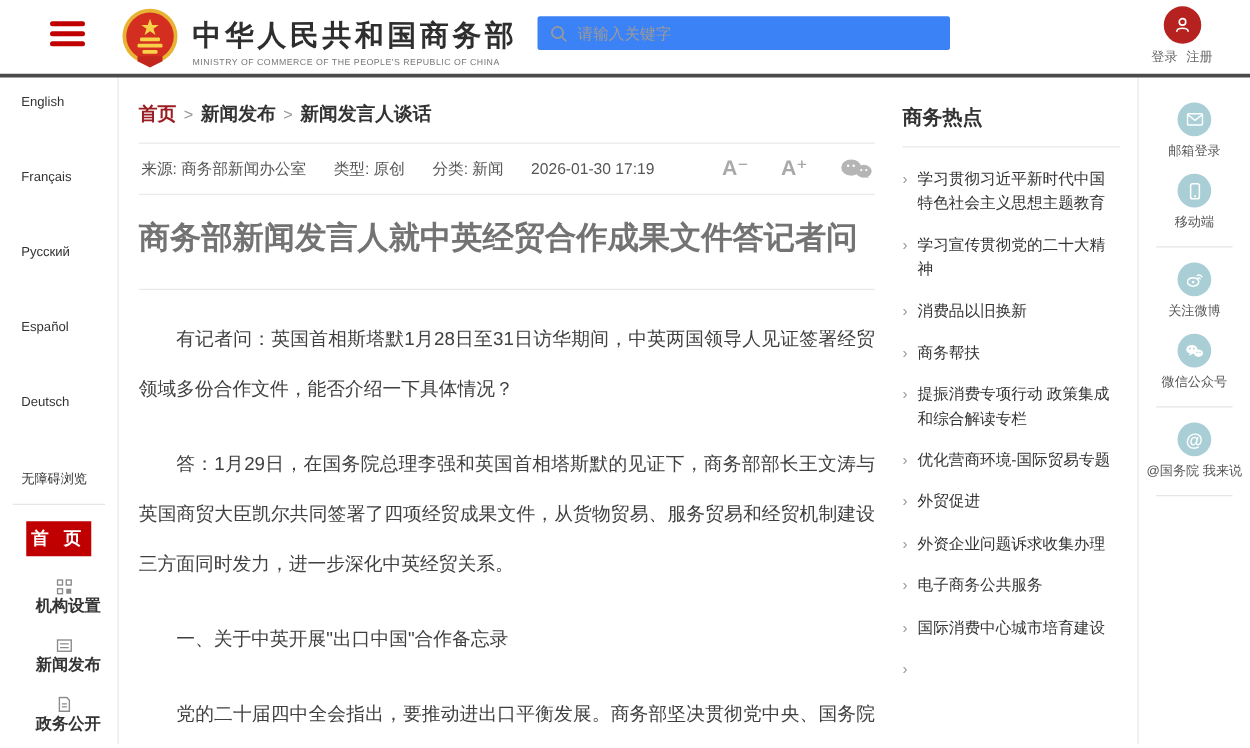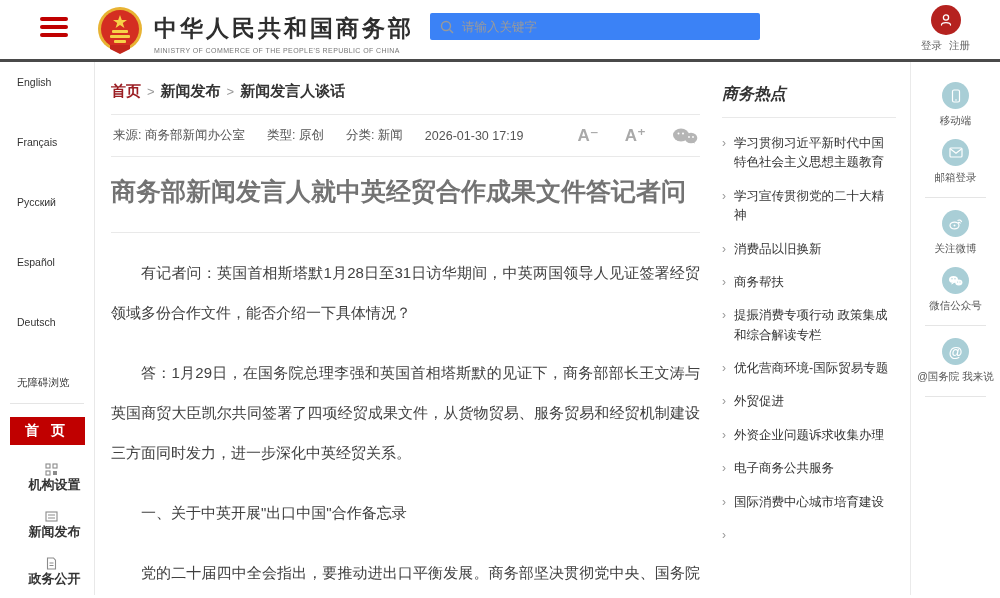--- a/index.html
+++ b/index.html
@@ -26,21 +26,21 @@
   .userlinks { font-size:10.5px; color:#666; margin-top:4px; white-space:nowrap; }
   .userlinks span { cursor:pointer; margin:0 2px; }
 
   
   .content { display:flex; height:533px; }
   .leftnav { width:95px; flex:none; border-right:1px solid #e8e8e8; padding-top:14px; }
   .langs { padding:0 6px 0 17px; display:flex; flex-wrap:wrap; column-gap:7px; row-gap:6px;
     font-size:10.5px; color:#333;gap:48px; }
   .langs a { cursor:pointer; white-space:nowrap; }
   .leftnav .sep, .rail .sep { border-top:1px solid #e5e5e5; margin:13px 10px; }
-  .homebtn { margin:2px auto 10px auto; width:75px; background:#c00000; color:#fff;
+  .homebtn { margin:2px auto 10px auto; width:52px; background:#c00000; color:#fff;
     font-size:14px; font-weight:bold; text-align:center; padding:5px 0; letter-spacing:4px;
     cursor:pointer; }
   .navitem { display:flex; align-items:center; padding:8px 0 8px 15px; cursor:pointer;flex-direction:column; }
   .navitem svg { flex:none; margin-right:6px; }
   .navitem .nlabel { font-size:13px; font-weight:bold; color:#333; white-space:nowrap; }
   .aibox { text-align:center; margin-top:4px; }
   .aibubble { width:38px; height:28px; margin:0 auto; border-radius:10px;
     background:linear-gradient(100deg,#14b09c,#19c0e8 45%,#2bd374); display:flex;
     align-items:center; justify-content:center; cursor:pointer; }
   .aipill { width:17px; height:8px; background:#fff; border-radius:4px; display:flex;
@@ -58,21 +58,21 @@
   .metarow .m { margin-right:22px; white-space:nowrap; }
   .metatools { margin-left:auto; display:flex; align-items:center; gap:26px; color:#a9a9a9; }
   .fontbtn { font-size:17px; font-weight:bold; cursor:pointer; color:#a9a9a9; }
   .h1 { font-size:25px; line-height:37px; font-weight:bold; color:#737373; margin:16px 0 22px 0; }
   .body-p { font-size:15px; line-height:40px; text-align:justify; text-indent:2em;
     color:#404040; margin-top:20px; }
   .body-wrap { margin-top:2px; }
 
   
   .hot { width:200px; flex:none; padding:22px 14px 0 12px; }
-  .hot-title { font-size:16px; font-weight:bold; color:#333;font-style:italic; }
+  .hot-title { font-size:16px; font-weight:bold; color:#333; }
   .hot .hr { margin-top:12px; margin-bottom:16px; }
   .hot ul { list-style:none; }
   .hot li { display:flex; font-size:12.5px; line-height:1.55; color:#333; margin-bottom:14px;
     cursor:pointer; }
   .hot li .arr { color:#999; margin-right:8px; flex:none; font-size:12px; }
 
   
   .rail { width:90px; flex:none; border-left:1px solid #eaeaea; padding-top:20px; text-align:center; }
   .railitem { margin-bottom:11px; cursor:pointer; }
   .railcircle { width:27px; height:27px; border-radius:50%; background:#a9ced6; margin:0 auto;
@@ -297,35 +297,35 @@
         </li>
       <li>
           <span class="arr">›</span>
         </li>
     </ul>
   </aside>
 
   <aside class="rail">
     <div class="railitem">
       <div class="railcircle">
+        <svg width="14" height="11" viewBox="0 0 14 11">
+          <rect x="1" y="1" width="12" height="9" rx="1" fill="none" stroke="#fff" stroke-width="1.2"></rect>
+          <path d="M1.5 2 L7 6.2 L12.5 2" fill="none" stroke="#fff" stroke-width="1.2"></path>
+        </svg>
+      </div>
+      <div class="raillabel">邮箱登录</div>
+    </div>
+    <div class="railitem">
+      <div class="railcircle">
         <svg width="12" height="14" viewBox="0 0 12 14">
           <rect x="2.5" y="1" width="7" height="12" rx="1.5" fill="none" stroke="#fff" stroke-width="1.2"></rect>
           <circle cx="6" cy="11" r=".8" fill="#fff"></circle>
         </svg>
       </div>
       <div class="raillabel">移动端</div>
-    </div>
-    <div class="railitem">
-      <div class="railcircle">
-        <svg width="14" height="11" viewBox="0 0 14 11">
-          <rect x="1" y="1" width="12" height="9" rx="1" fill="none" stroke="#fff" stroke-width="1.2"></rect>
-          <path d="M1.5 2 L7 6.2 L12.5 2" fill="none" stroke="#fff" stroke-width="1.2"></path>
-        </svg>
-      </div>
-      <div class="raillabel">邮箱登录</div>
     </div>
     <div class="sep"></div>
     <div class="railitem">
       <div class="railcircle">
         <svg width="14" height="13" viewBox="0 0 14 13">
           <ellipse cx="5.5" cy="8.5" rx="4.5" ry="3.4" fill="none" stroke="#fff" stroke-width="1.2"></ellipse>
           <circle cx="5.5" cy="8.5" r="1" fill="#fff"></circle>
           <path d="M8.5 3.5 q3 -1.5 4.2 1.5" fill="none" stroke="#fff" stroke-width="1.1"></path>
           <path d="M9 5.6 q1.8 -.8 2.4 1" fill="none" stroke="#fff" stroke-width="1.1"></path>
         </svg>

